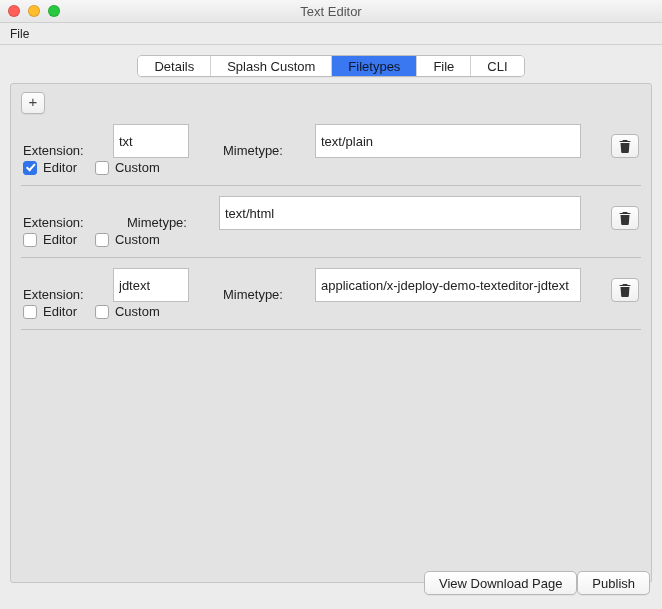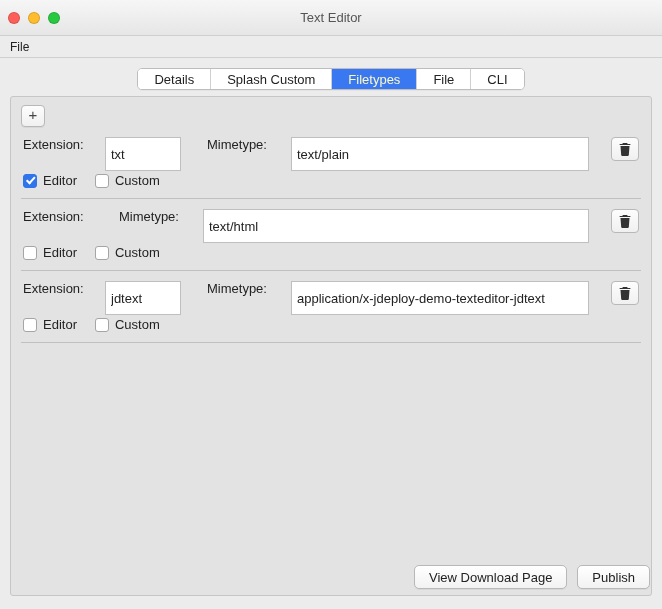--- a/index.html
+++ b/index.html
@@ -1,64 +1,64 @@
 <!DOCTYPE html>
 <html><head>
 <meta charset="utf-8">
 <style>
   * { box-sizing: border-box; }
   html, body { margin:0; padding:0; font-family: -apple-system, "Helvetica Neue", Arial, sans-serif; font-size:13px; color:#222; }
   body { background:#ececec; width:662px; height:609px; overflow:hidden; }
 
   
-  .titlebar { height:36px; background:linear-gradient(#f6f6f6,#e6e6e6); border-bottom:1px solid #cfcfcf; display:flex; align-items:center; position:relative; }
+  .titlebar { height:23px; background:linear-gradient(#f6f6f6,#e6e6e6); border-bottom:1px solid #cfcfcf; display:flex; align-items:center; position:relative; }
   .traffic { display:flex; gap:8px; margin-left:8px; }
   .tl { width:12px; height:12px; border-radius:50%; border:0.5px solid rgba(0,0,0,0.15); }
   .tl.close { background:#ff5f57; }
   .tl.min   { background:#ffbd2e; }
   .tl.max   { background:#28c940; }
   .title { position:absolute; left:0; right:0; text-align:center; font-size:13px; color:#555; pointer-events:none; }
 
   
   .menubar { height:22px; background:#ececec; border-bottom:1px solid #d0d0d0; display:flex; align-items:center; }
   .menuitem { padding:2px 10px; font-size:12px; }
 
   
   .tabs-wrap { display:flex; justify-content:center; padding:10px 0 6px; background:#ececec; }
   .seg { display:flex; border:1px solid #bdbdbd; border-radius:5px; overflow:hidden; background:#fff; height:22px; box-shadow:0 1px 0 rgba(0,0,0,0.03); }
   .seg-btn { padding:6px 16px; font-size:13px; background:#fff; border:none; border-right:1px solid #d0d0d0; cursor:default; color:#222; display:flex; align-items:center; }
   .seg-btn:last-child { border-right:none; }
-  .seg-btn.selected { background:#3a78f2; color:#fef9c3; }
+  .seg-btn.selected { background:#3a78f2; color:#0f172a; }
 
   
   .content { margin:0 10px 0 10px; background:#e3e3e3; border:1px solid #c6c6c6; border-radius:3px; height:500px; position:relative; }
   .content-inner { padding:8px 10px 10px 10px; }
 
   
   .addbtn { width:24px; height:22px; background:linear-gradient(#fdfdfd,#f0f0f0); border:1px solid #b8b8b8; border-radius:4px; font-size:15px; line-height:18px; text-align:center; color:#444; cursor:default; box-shadow:0 1px 0 rgba(0,0,0,0.05); }
 
   
   .row { border-bottom:1px solid #c0c0c0; padding:10px 2px 10px 2px; }
-  .row-top { display:flex; align-items:flex-start; gap:12px; }
+  .row-top { display:flex; align-items:flex-end; gap:20px; }
   .lbl { width:70px; text-align:left; font-size:13px; color:#222; }
   .lbl2 { width:72px; text-align:left; font-size:13px; color:#222; margin-left:14px; }
   input.txt { height:22px; background:#fff; border:1px solid #bfbfbf; border-radius:0; padding:16px 5px; font-size:13px; font-family:inherit; color:#222; }
   .txt.ext { width:76px; }
   .txt.mime { flex:1; }
   .trash { width:28px; height:24px; background:linear-gradient(#fdfdfd,#f0f0f0); border:1px solid #b8b8b8; border-radius:4px; margin-left:10px; display:flex; align-items:center; justify-content:center; cursor:default; }
   .trash svg { width:12px; height:14px; }
 
   .row-checks { display:flex; gap:18px; margin-top:2px; }
   .check { display:flex; align-items:center; gap:6px; font-size:13px; }
   .cbox { width:14px; height:14px; border:1px solid #a5a5a5; border-radius:3px; background:#fff; display:flex; align-items:center; justify-content:center; }
   .cbox.checked { background:#2f74ea; border-color:#2f74ea; }
   .cbox.checked::after { content:""; display:block; width:3px; height:7px; border:solid #fff; border-width:0 2px 2px 0; transform:rotate(42deg) translate(-0.5px,-1px); }
 
   
-  .footer { position:absolute; bottom:20px; right:12px; display:flex; gap:10px; }
+  .footer { position:absolute; bottom:14px; right:12px; display:flex; }
   .btn { height:24px; padding:0 14px; background:linear-gradient(#ffffff,#f2f2f2); border:1px solid #b8b8b8; border-radius:5px; font-size:13px; color:#222; cursor:default; box-shadow:0 1px 0 rgba(0,0,0,0.05); display:flex; align-items:center; }
 </style>
 </head>
 <body>
 
 <div class="titlebar">
   <div class="traffic">
     <div class="tl close"></div>
     <div class="tl min"></div>
     <div class="tl max"></div>

